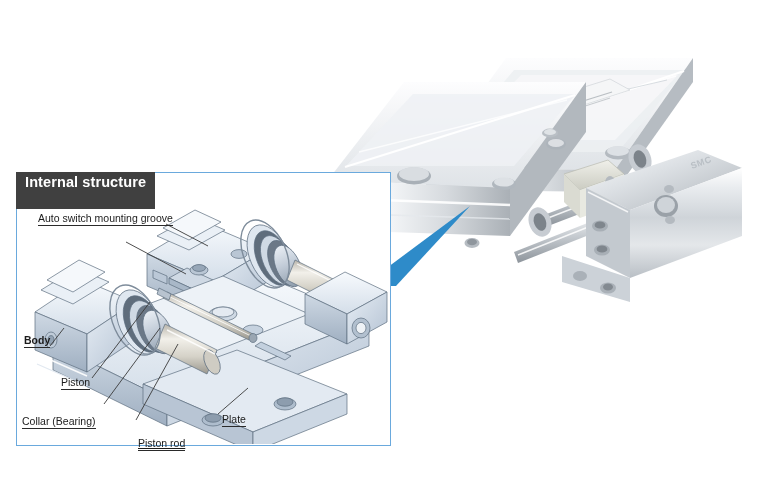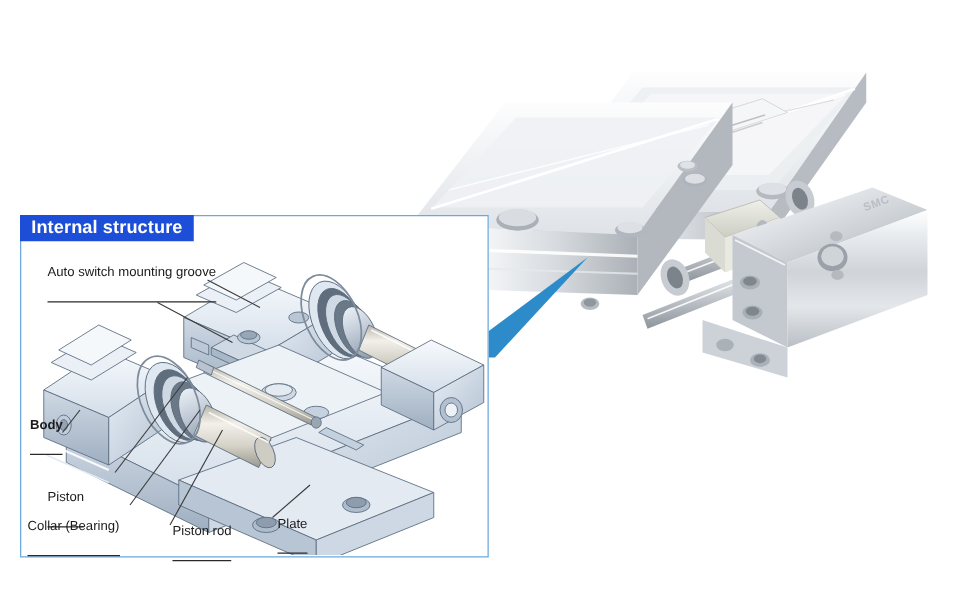--- a/index.html
+++ b/index.html
@@ -15,33 +15,33 @@
 
   
   .pointer{position:absolute;left:358px;top:198px;width:130px;height:112px;}
 
   
   .panel{
     position:absolute;left:16px;top:172px;width:375px;height:274px;
     background:#ffffff;border:1.5px solid #6aa9dd;box-sizing:border-box;
   }
   .panel-badge{
-    position:absolute;left:16px;top:172px;height:21px;
-    background:#1d4ed8;color:#ffffff;
+    position:absolute;left:16px;top:172px;height:37px;
+    background:#404040;color:#ffffff;
     font-size:14.5px;font-weight:bold;letter-spacing:.1px;
     padding:0 9px 0 9px;line-height:21px;white-space:nowrap;
     box-sizing:border-box;
   }
   .diagram{position:absolute;left:17px;top:194px;width:373px;height:250px;overflow:hidden;}
   .diagram-svg{display:block;width:373px;height:250px;}
 
   
   .callout{
     position:absolute;color:#1b1b1b;font-size:10.5px;line-height:12px;
-    white-space:nowrap;border-bottom:1px solid #2a2a2a;padding-bottom:17px;
+    white-space:nowrap;border-bottom:1px solid #2a2a2a;padding-bottom:1px;
   }
   .lead{position:absolute;}
 </style>
 </head>
 <body>
 
 <div class="stage">
 
   <div class="product-area">
     <svg class="product-svg" viewBox="0 0 445 265" preserveAspectRatio="none">
@@ -330,21 +330,21 @@
       <line x1="136" y1="260" x2="178" y2="184"></line>
       <line x1="218" y1="254" x2="248" y2="228"></line>
     </g>
   </svg>
 
   <div class="callout" style="left:38px;top:212px;">Auto switch mounting groove</div>
 
 
   <div class="callout" style="left:24px;top:334px;font-weight:bold;">Body</div>
 
-  <div class="callout" style="left:38px;top:376px;margin-top:16px;">Piston</div>
+  <div class="callout" style="left:61px;top:376px;">Piston</div>
 
   <div class="callout" style="left:22px;top:415px;">Collar (Bearing)</div>
 
-  <div class="callout" style="left:138px;top:419px;">Piston rod</div>
+  <div class="callout" style="left:138px;top:437px;text-decoration:underline;">Piston rod</div>
 
   <div class="callout" style="left:222px;top:413px;">Plate</div>
 
 </div>
 
 </body></html>

